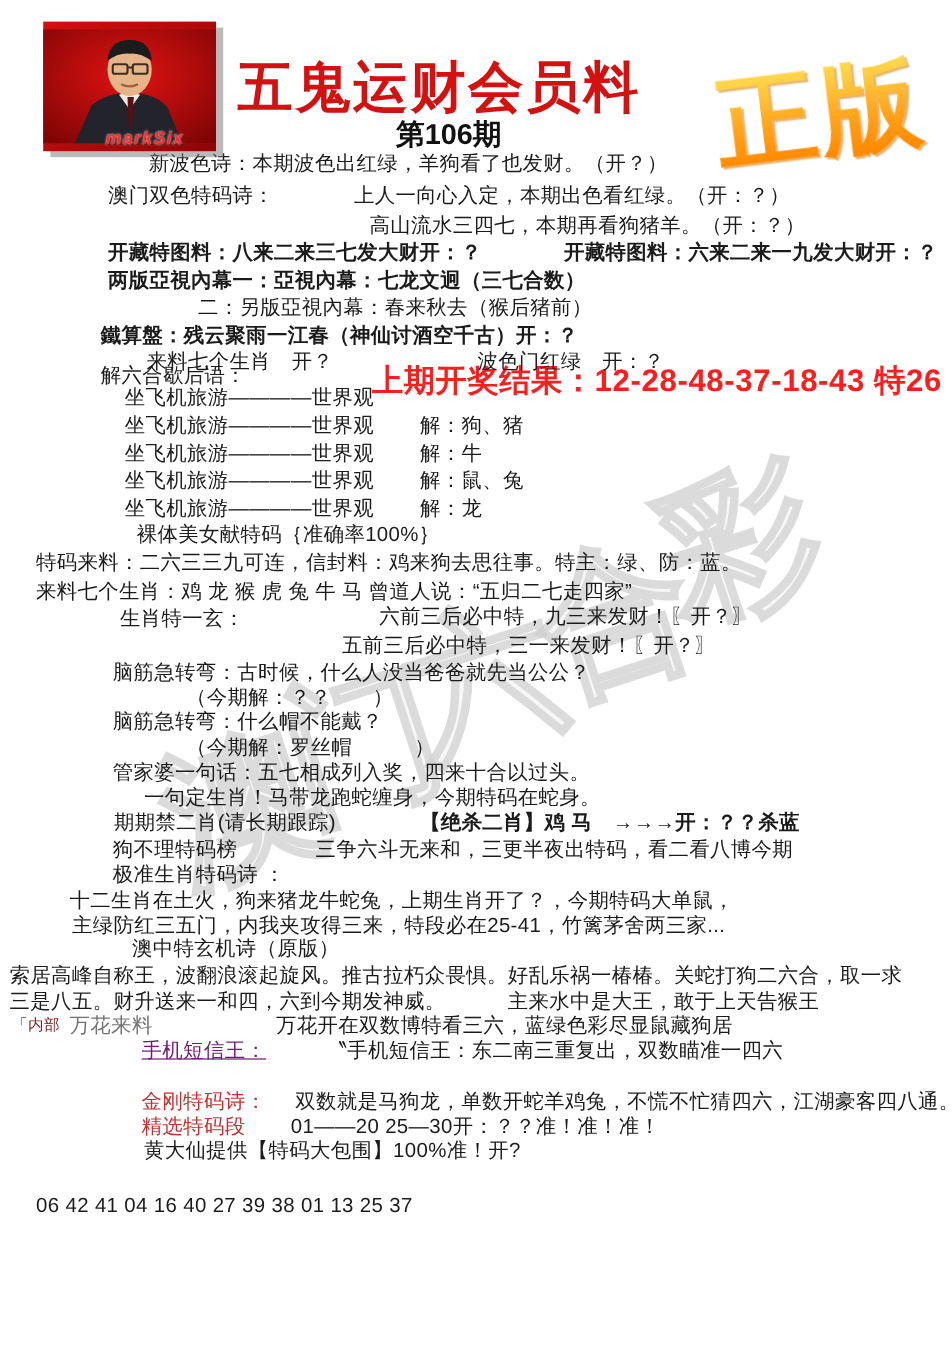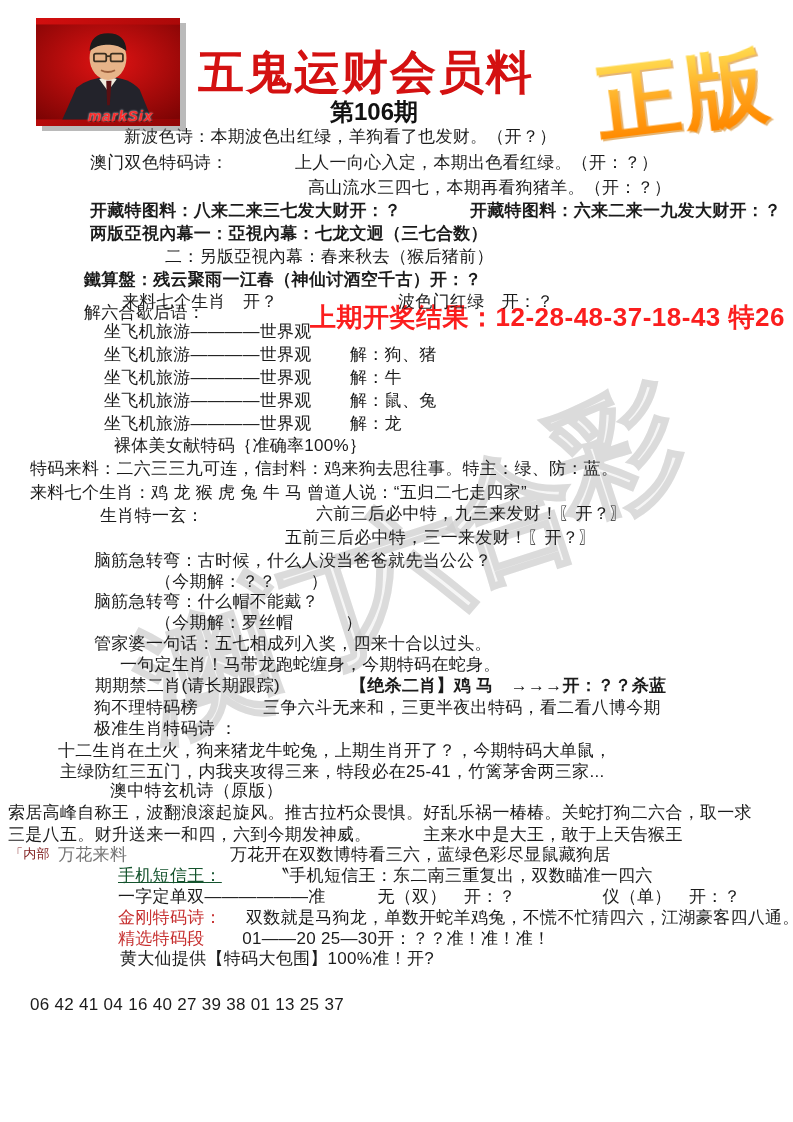--- a/index.html
+++ b/index.html
@@ -148,23 +148,22 @@
       <div class="tl" style="left: 263px; top: 698px;">三争六斗无来和，三更半夜出特码，看二看八博今期</div>
       <div class="tl" style="left: 94px; top: 719px;">极准生肖特码诗 ：</div>
       <div class="tl" style="left: 58px; top: 741px;">十二生肖在土火，狗来猪龙牛蛇兔，上期生肖开了？，今期特码大单鼠，</div>
       <div class="tl" style="left: 60px; top: 762px;">主绿防红三五门，内我夹攻得三来，特段必在25-41，竹篱茅舍两三家...</div>
       <div class="tl" style="left: 110px; top: 781px;">澳中特玄机诗（原版）</div>
       <div class="tl" style="left: 8px; top: 803px;">索居高峰自称王，波翻浪滚起旋风。推古拉朽众畏惧。好乱乐祸一椿椿。关蛇打狗二六合，取一求</div>
       <div class="tl" style="left: 8px; top: 825px;">三是八五。财升送来一和四，六到今期发神威。　　　主来水中是大王，敢于上天告猴王</div>
       <div class="tl" style="left: 10px; top: 847px; color: #7f1d1d; font-size: 13px;">「内部</div>
       <div class="tl" style="left: 58px; top: 845px; color: #737373;">万花来料</div>
       <div class="tl" style="left: 230px; top: 845px;">万花开在双数博特看三六，蓝绿色彩尽显鼠藏狗居</div>
-      <div class="tl" style="left: 118px; top: 866px; color: #14532d; text-decoration: underline;">手机短信王：</div>
+      <div class="tl" style="left: 118px; top: 866px; color: #701a75; text-decoration: underline;">手机短信王：</div>
       <div class="tl" style="left: 272px; top: 866px;">〝手机短信王：东二南三重复出，双数瞄准一四六</div>
-      <div class="tl" style="left: 118px; top: 887px;">一字定单双——————准　　　无（双）　开：？　　　　　仪（单）　开：？</div>
       <div class="tl" style="left: 118px; top: 908px; color: rgb(198, 47, 47);">金刚特码诗：</div>
       <div class="tl" style="left: 222px; top: 908px; margin-left: 24px;">双数就是马狗龙，单数开蛇羊鸡兔，不慌不忙猜四六，江湖豪客四八通。</div>
       <div class="tl" style="left: 118px; top: 929px; color: rgb(198, 47, 47);">精选特码段</div>
       <div class="tl" style="left: 225px; top: 929px;">　01——20 25—30开：？？准！准！准！</div>
       <div class="tl" style="left: 120px; top: 949px;">黄大仙提供【特码大包围】100%准！开?</div>
       <div class="tl" style="left: 30px; top: 995px;">06 42 41 04 16 40 27 39 38 01 13 25 37</div>
     </div>
 
 </div>
 

